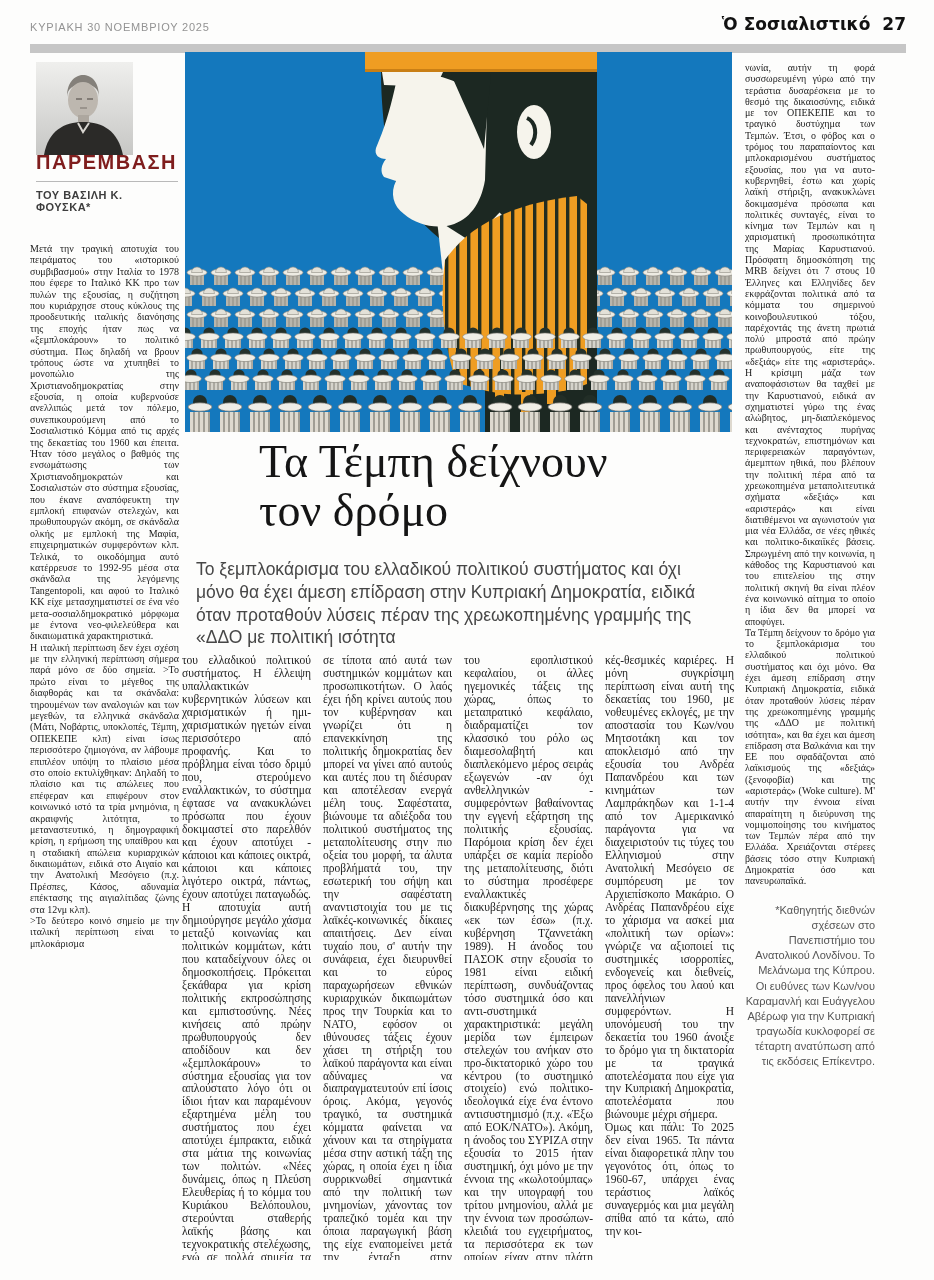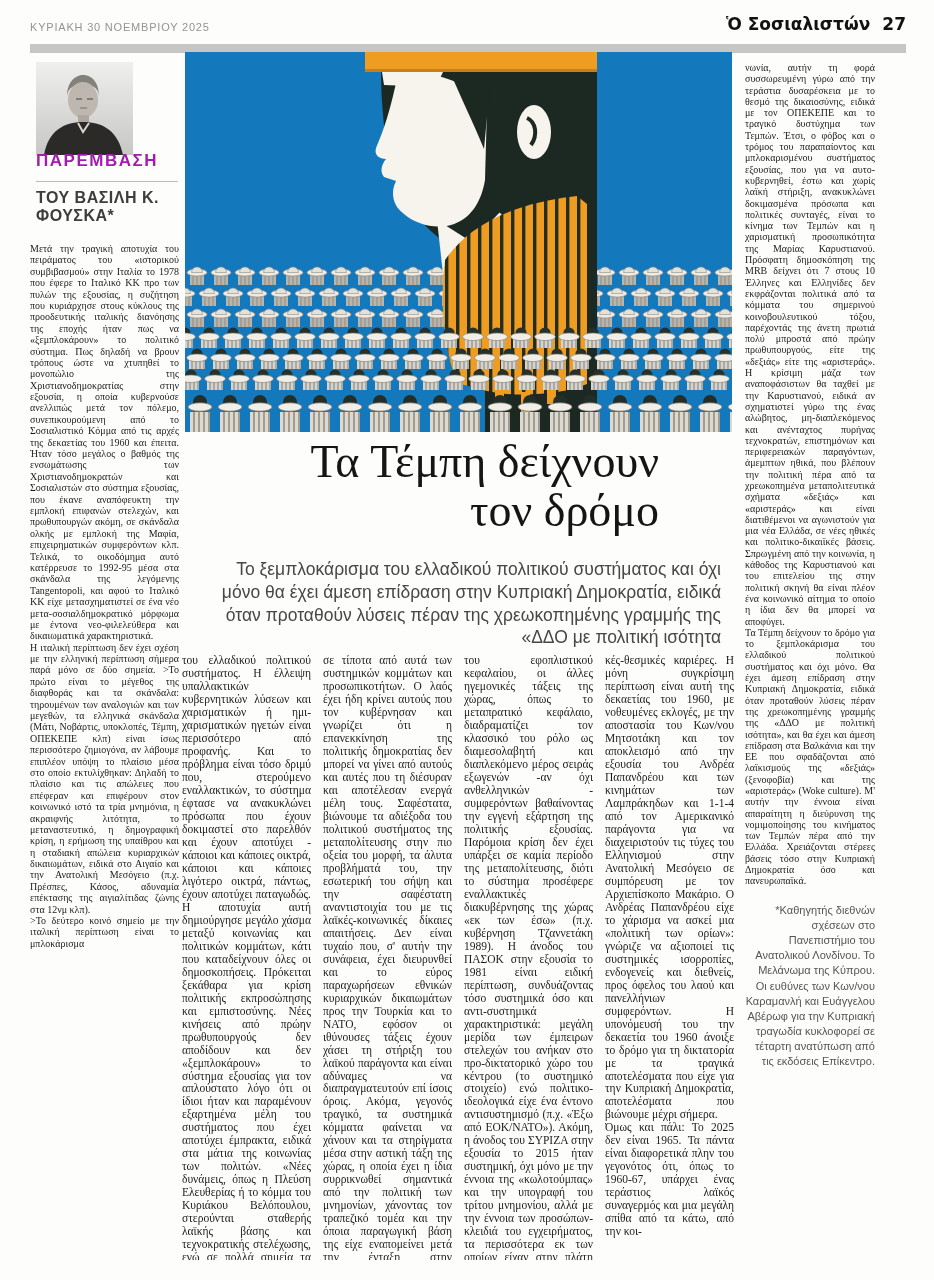--- a/index.html
+++ b/index.html
@@ -7,55 +7,55 @@
         font-family:"Liberation Serif","DejaVu Serif",serif;}
   .date{position:absolute;left:30px;top:21px;font-family:"Liberation Sans","DejaVu Sans",sans-serif;
         font-size:11px;color:#939393;letter-spacing:.8px;}
   .masthead-wrap{position:absolute;right:28px;top:14px;font-family:"DejaVu Sans","Liberation Sans",sans-serif;
         font-weight:bold;font-size:17px;color:#121212;}
   .pagenum{margin-left:12px;}
   .topbar{position:absolute;left:30px;top:44px;width:876px;height:9px;background:#c6c6c6;}
 
   .photo{position:absolute;left:36px;top:62px;width:97px;height:93px;}
   .kicker{position:absolute;left:36px;top:151px;font-family:"Liberation Sans","DejaVu Sans",sans-serif;
-        font-weight:bold;font-size:17px;letter-spacing:1.5px;color:#a21caf;}
+        font-weight:bold;font-size:20px;letter-spacing:1.5px;color:#7f1d1d;}
   .byline{position:absolute;left:36px;top:181px;width:142px;border-top:1px solid #b9b9b9;padding-top:7px;
-        font-family:"Liberation Sans","DejaVu Sans",sans-serif;font-weight:bold;font-size:16px;
+        font-family:"Liberation Sans","DejaVu Sans",sans-serif;font-weight:bold;font-size:11px;
         letter-spacing:.5px;color:#3d3d3d;}
 
   .bodycol{font-size:10px;line-height:1.14;color:#1b1b1b;text-align:justify;
         white-space:pre-line;overflow:hidden;}
   .colL{position:absolute;left:30px;top:243px;width:149px;height:1016px;}
 
   .illustration{position:absolute;left:185px;top:52px;width:547px;height:380px;}
   .illustration svg{display:block;width:100%;height:100%;}
 
-  .headline{position:absolute;left:259px;top:437px;width:400px;margin:0;text-align:right;
+  .headline{position:absolute;left:259px;top:437px;width:400px;margin:0;text-align:left;
         font-family:"Liberation Serif","DejaVu Serif",serif;font-weight:500;font-size:46px;
         line-height:1.07;color:#151515;}
-  .subhead{position:absolute;left:196px;top:558px;width:525px;margin:0;text-align:right;
+  .subhead{position:absolute;left:196px;top:558px;width:525px;margin:0;text-align:left;
         font-family:"Liberation Sans","DejaVu Sans",sans-serif;font-size:17.5px;line-height:1.3;color:#474747;}
 
   .cols{position:absolute;left:182px;top:654px;width:552px;height:606px;display:grid;
         grid-template-columns:repeat(4,1fr);column-gap:12px;overflow:hidden;}
   .cols .bodycol{font-size:11.5px;line-height:1.13;height:606px;}
 
   .rightcol{position:absolute;left:745px;top:62px;width:130px;height:1210px;overflow:hidden;}
   .rightcol .bodycol{font-size:10px;line-height:1.13;}
   .footnote{margin-top:16px;text-align:right;font-family:"Liberation Sans","DejaVu Sans",sans-serif;
         font-size:11px;line-height:1.38;color:#555555;}
 </style>
 </head>
 <body>
 
 <div class="page">
 
   <div class="date">ΚΥΡΙΑΚΗ 30 ΝΟΕΜΒΡΙΟΥ 2025</div>
   <div class="masthead-wrap">
-    <span>Ὁ Σοσιαλιστών</span><span class="pagenum">27</span>
+    <span>Ὁ Σοσιαλιστικό</span><span class="pagenum">27</span>
   </div>
   <div class="topbar"></div>
 
   <div class="photo">
     <svg viewBox="0 0 97 93" xmlns="http://www.w3.org/2000/svg">
       <defs>
         <linearGradient id="phg" x1="0" y1="0" x2="0" y2="1">
           <stop offset="0" stop-color="#efefed"></stop>
             <stop offset="1" stop-color="#c7c7c5"></stop>
         </linearGradient>

